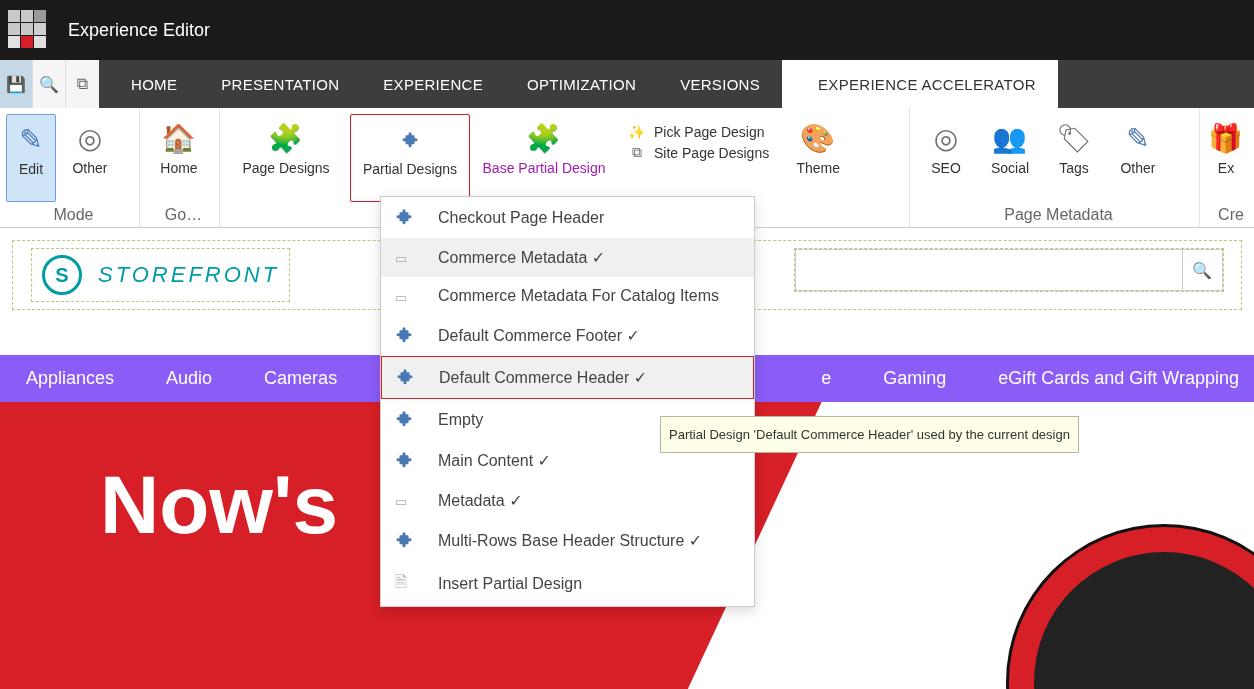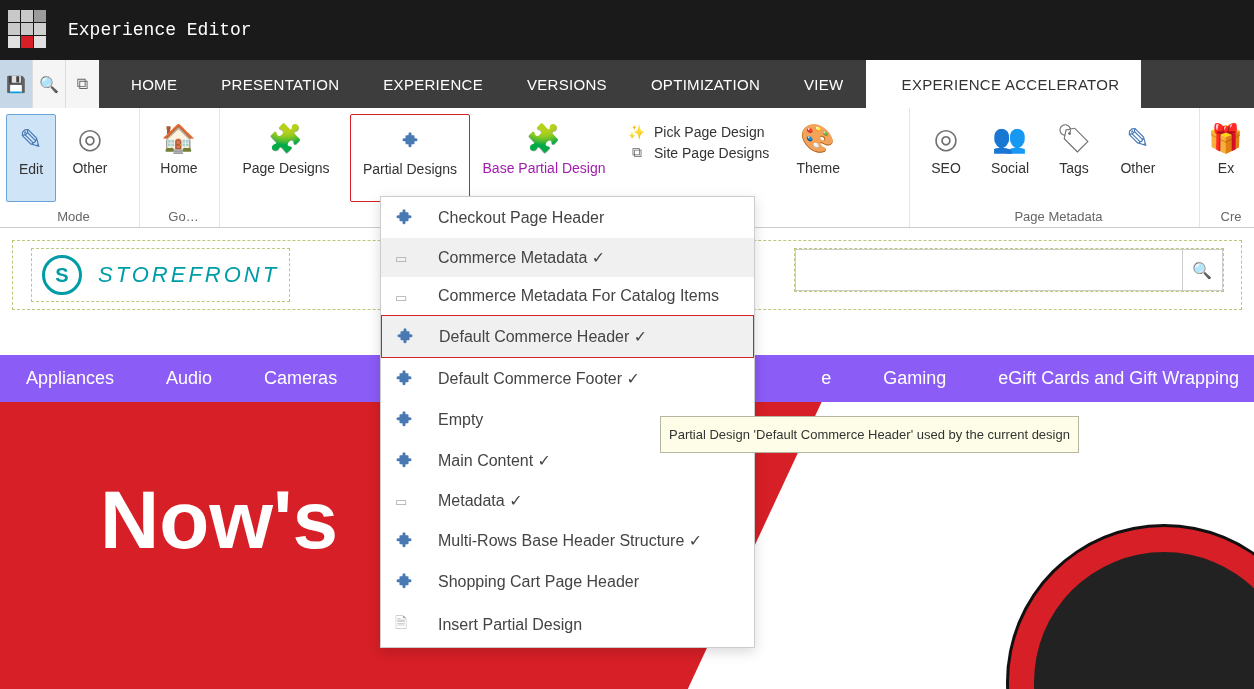--- a/index.html
+++ b/index.html
@@ -10,35 +10,35 @@
 .logo-grid .sq { position: absolute; width: 12px; height: 12px; }
 .sq1 { top: 0; left: 0; background: #c9c9c9; }
 .sq2 { top: 0; left: 13px; background: #c9c9c9; }
 .sq3 { top: 0; left: 26px; background: #9b9b9b; }
 .sq4 { top: 13px; left: 0; background: #c9c9c9; }
 .sq5 { top: 13px; left: 13px; background: #c9c9c9; }
 .sq6 { top: 13px; left: 26px; background: #d0d0d0; }
 .sq7 { top: 26px; left: 0; background: #e1e1e1; }
 .sq8 { top: 26px; left: 13px; background: #d61f26; }
 .sq9 { top: 26px; left: 26px; background: #e0e0e0; }
-.title-text { font-size: 18px; font-weight: 400; font-family: Liberation Mono, monospace; }
+.title-text { font-size: 18px; font-weight: 400; }
 
 .tabrow { height: 48px; background: #3d3d3d; display: flex; align-items: stretch; }
 .quick { display: flex; align-items: center; background: #f5f5f5; }
 .quick .qbtn { width: 33px; height: 48px; display: flex; align-items: center; justify-content: center; font-size: 16px; }
 .qbtn.save { background: #c6d8e8; color: #2b5c8a; border-right: 1px solid #ddd; }
 .qbtn.search { color: #d9822b; border-right: 1px solid #ddd; }
 .qbtn.link { color: #666; }
 .tabs { display: flex; margin-left: 10px; }
 .tab { color: #fff; font-size: 15px; padding: 0 22px; display: flex; align-items: center; cursor: pointer; letter-spacing: .3px; }
 .tab.active { background: #fff; color: #333; padding-left: 36px; }
 
 .ribbon { height: 120px; background: #fff; border-bottom: 1px solid #ccc; position: relative; display: flex; }
 .rgroup { height: 100%; border-right: 1px solid #e5e5e5; padding: 6px 6px 0; position: relative; }
-.glabel { position: absolute; bottom: 3px; left: 8px; right: 0; text-align: center; font-size: 13px; color: #666; }
+.glabel { position: absolute; bottom: 3px; left: 8px; right: 0; text-align: center; font-size: 16px; color: #666; }
 .rbuttons { display: flex; gap: 4px; height: 88px; }
 .rbtn { width: 80px; text-align: center; padding-top: 6px; cursor: pointer; border-radius: 2px; }
 .rbtn.wide { width: 120px; }
 .rbtn.wider { width: 140px; }
 .rbtn .ricon { font-size: 28px; height: 36px; display: flex; align-items: center; justify-content: center; color: #707070; }
 .rbtn .ricon.blue { color: #4879b3; }
 .rbtn .ricon.gray { color: #ccc; }
 .rbtn .ricon.yellow { color: #d9a82b; }
 .rbtn .rlabel { font-size: 14px; color: #333; margin-top: 4px; }
 .rbtn.selected { background: #d0e4f8; border: 1px solid #6aa3dc; }
@@ -63,21 +63,21 @@
 .sf-text { color: #009ca6; font-size: 22px; letter-spacing: 3px; font-weight: 500; font-style: italic; }
 .searchbox { position: absolute; top: 20px; right: 30px; width: 430px; height: 44px; border: 1px dashed #b8c97a; display: flex; }
 .searchbox input { flex: 1; border: 1px solid #ccc; padding: 0 10px; font-size: 14px; }
 .searchbox .sbtn { width: 40px; border: 1px solid #ccc; border-left: none; display: flex; align-items: center; justify-content: center; color: #666; }
 
 .navbar { position: absolute; top: 127px; left: 0; right: 0; height: 47px; background: #8b5cf6; display: flex; align-items: center; color: #fff; font-size: 18px; }
 .navbar .nitem { padding: 0 26px; cursor: pointer; white-space: nowrap; }
 
 .hero { position: absolute; top: 174px; left: 0; right: 0; height: 290px; background: #d61f26; overflow: hidden; }
 .hero-diag { position: absolute; top: 0; right: -100px; width: 600px; height: 100%; background: #fff; transform: skewX(-25deg); }
-.hero-text { position: absolute; top: 60px; left: 100px; color: #fff; font-size: 82px; font-weight: 700; line-height: 1.05; margin-top: 15px; }
+.hero-text { position: absolute; top: 60px; left: 100px; color: #fff; font-size: 82px; font-weight: 700; line-height: 1.05; }
 .hero-circle { position: absolute; bottom: -120px; right: -40px; width: 260px; height: 260px; border-radius: 50%; background: #222; box-shadow: 0 0 0 25px #d61f26, 0 0 0 28px #111; }
 
 svg.puzzle { width: 18px; height: 18px; }
 </style>
 </head>
 <body>
 
 <div class="titlebar">
   <div class="logo-grid">
     <div class="sq sq1"></div>
@@ -96,23 +96,22 @@
 <div class="tabrow">
   <div class="quick">
     <div class="qbtn save">💾</div>
     <div class="qbtn search">🔍</div>
     <div class="qbtn link">⧉</div>
   </div>
   <div class="tabs" id="tabs">
       <div class="tab">HOME</div>
       <div class="tab">PRESENTATION</div>
       <div class="tab">EXPERIENCE</div>
+      <div class="tab">OPTIMIZATION</div>
       <div class="tab">VERSIONS</div>
-      <div class="tab">OPTIMIZATION</div>
-      <div class="tab">VIEW</div>
       <div class="tab active">EXPERIENCE ACCELERATOR</div>
     </div>
 </div>
 
 <div class="ribbon">
   <div class="rgroup" style="width:140px">
     <div class="rbuttons">
       <div class="rbtn selected" style="width:50px">
         <div class="ricon blue">✎</div>
         <div class="rlabel">Edit</div>
@@ -243,31 +242,31 @@
       <span>Checkout Page Header</span>
     </div>
     <div class="dd-item sel">
       <span class="dd-icon"><span style="color:#aaa;font-size:13px">▭</span></span>
       <span>Commerce Metadata ✓</span>
     </div>
     <div class="dd-item">
       <span class="dd-icon"><span style="color:#aaa;font-size:13px">▭</span></span>
       <span>Commerce Metadata For Catalog Items</span>
     </div>
+    <div class="dd-item">
+      <span class="dd-icon"><svg class="puzzle" viewBox="0 0 24 24" fill="#4879b3">
+          <path d="M20 11h-2V8a1 1 0 0 0-1-1h-3V5a2 2 0 1 0-4 0v2H7a1 1 0 0 0-1 1v3H4a2 2 0 1 0 0 4h2v3a1 1 0 0 0 1 1h3v2a2 2 0 1 0 4 0v-2h3a1 1 0 0 0 1-1v-3h2a2 2 0 1 0 0-4z"></path>
+        </svg></span>
+      <span>Default Commerce Footer ✓</span>
+    </div>
     <div class="dd-item sel hilite">
       <span class="dd-icon"><svg class="puzzle" viewBox="0 0 24 24" fill="#4879b3">
           <path d="M20 11h-2V8a1 1 0 0 0-1-1h-3V5a2 2 0 1 0-4 0v2H7a1 1 0 0 0-1 1v3H4a2 2 0 1 0 0 4h2v3a1 1 0 0 0 1 1h3v2a2 2 0 1 0 4 0v-2h3a1 1 0 0 0 1-1v-3h2a2 2 0 1 0 0-4z"></path>
         </svg></span>
       <span>Default Commerce Header ✓</span>
-    </div>
-    <div class="dd-item">
-      <span class="dd-icon"><svg class="puzzle" viewBox="0 0 24 24" fill="#4879b3">
-          <path d="M20 11h-2V8a1 1 0 0 0-1-1h-3V5a2 2 0 1 0-4 0v2H7a1 1 0 0 0-1 1v3H4a2 2 0 1 0 0 4h2v3a1 1 0 0 0 1 1h3v2a2 2 0 1 0 4 0v-2h3a1 1 0 0 0 1-1v-3h2a2 2 0 1 0 0-4z"></path>
-        </svg></span>
-      <span>Default Commerce Footer ✓</span>
     </div>
     <div class="dd-item">
       <span class="dd-icon"><svg class="puzzle" viewBox="0 0 24 24" fill="#4879b3">
           <path d="M20 11h-2V8a1 1 0 0 0-1-1h-3V5a2 2 0 1 0-4 0v2H7a1 1 0 0 0-1 1v3H4a2 2 0 1 0 0 4h2v3a1 1 0 0 0 1 1h3v2a2 2 0 1 0 4 0v-2h3a1 1 0 0 0 1-1v-3h2a2 2 0 1 0 0-4z"></path>
         </svg></span>
       <span>Empty</span>
     </div>
     <div class="dd-item">
       <span class="dd-icon"><svg class="puzzle" viewBox="0 0 24 24" fill="#4879b3">
           <path d="M20 11h-2V8a1 1 0 0 0-1-1h-3V5a2 2 0 1 0-4 0v2H7a1 1 0 0 0-1 1v3H4a2 2 0 1 0 0 4h2v3a1 1 0 0 0 1 1h3v2a2 2 0 1 0 4 0v-2h3a1 1 0 0 0 1-1v-3h2a2 2 0 1 0 0-4z"></path>
@@ -278,24 +277,18 @@
       <span class="dd-icon"><span style="color:#aaa;font-size:13px">▭</span></span>
       <span>Metadata ✓</span>
     </div>
     <div class="dd-item">
       <span class="dd-icon"><svg class="puzzle" viewBox="0 0 24 24" fill="#4879b3">
           <path d="M20 11h-2V8a1 1 0 0 0-1-1h-3V5a2 2 0 1 0-4 0v2H7a1 1 0 0 0-1 1v3H4a2 2 0 1 0 0 4h2v3a1 1 0 0 0 1 1h3v2a2 2 0 1 0 4 0v-2h3a1 1 0 0 0 1-1v-3h2a2 2 0 1 0 0-4z"></path>
         </svg></span>
       <span>Multi-Rows Base Header Structure ✓</span>
     </div>
     <div class="dd-item">
-      <span class="dd-icon"><svg class="puzzle" viewBox="0 0 24 24" fill="#4879b3">
-          <path d="M20 11h-2V8a1 1 0 0 0-1-1h-3V5a2 2 0 1 0-4 0v2H7a1 1 0 0 0-1 1v3H4a2 2 0 1 0 0 4h2v3a1 1 0 0 0 1 1h3v2a2 2 0 1 0 4 0v-2h3a1 1 0 0 0 1-1v-3h2a2 2 0 1 0 0-4z"></path>
-        </svg></span>
-      <span>Shopping Cart Page Header</span>
-    </div>
-    <div class="dd-item">
       <span class="dd-icon"><span style="color:#aaa">🗎</span></span>
       <span>Insert Partial Design</span>
     </div>
   </div>
 
 <div class="tooltip">Partial Design 'Default Commerce Header' used by the current design</div>
 
 </body></html>

